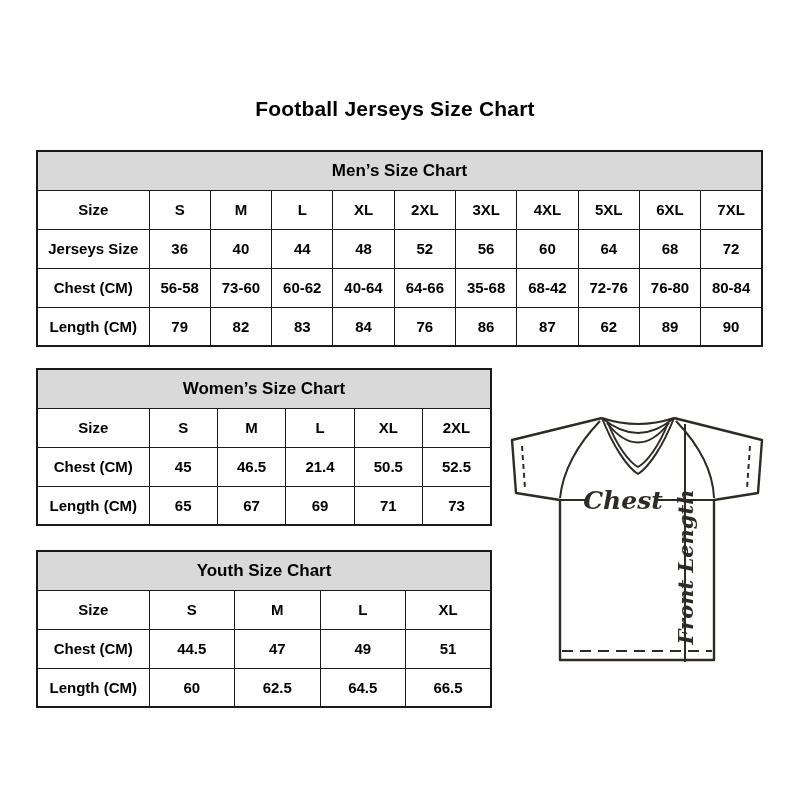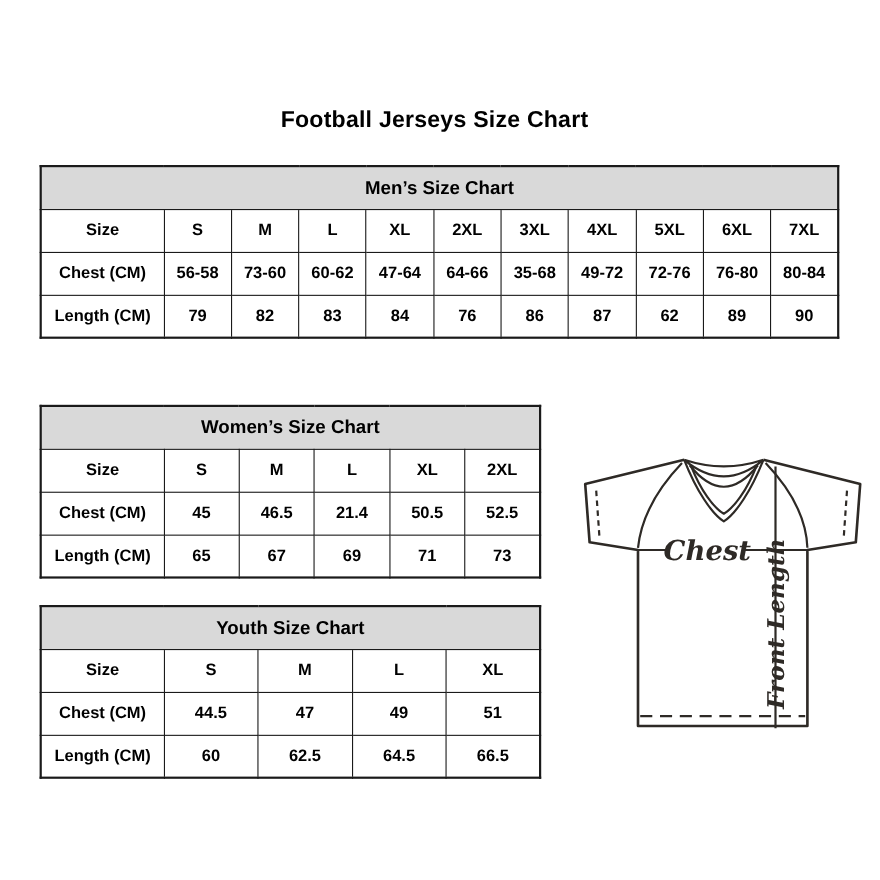--- a/index.html
+++ b/index.html
@@ -21,21 +21,21 @@
     text-align:center; vertical-align:middle;
     font-weight:bold; font-size:15px; padding:0;
   }
   .size-table tr { height:39px; }
   .size-table .tbl-title {
     background:var(--header-bg,#d9d9d9); font-size:17px;
   }
   .table-men   { left:36px; top:150px; width:727px; }
   .table-women { left:36px; top:368px; width:456px; }
   .table-youth { left:36px; top:550px; width:456px; }
-  .jersey { position:absolute; left:516px; top:410px; width:280px; height:292px; }
+  .jersey { position:absolute; left:496px; top:410px; width:280px; height:292px; }
   .jersey path, .jersey line {
     fill:none; stroke:var(--diagram-line,#2e2a26);
     stroke-width:2.4; stroke-linejoin:round; stroke-linecap:butt;
   }
   .jersey .thin { stroke-width:2; }
   .jersey text {
     fill:var(--diagram-line,#2e2a26);
     font-family:"DejaVu Serif", serif; font-style:italic; font-weight:bold;
     stroke:none;
   }
@@ -74,28 +74,41 @@
           <td>L</td>
           <td>XL</td>
           <td>2XL</td>
           <td>3XL</td>
           <td>4XL</td>
           <td>5XL</td>
           <td>6XL</td>
           <td>7XL</td>
         </tr>
         <tr>
+          <th>Jerseys Size</th>
+          <td>36</td>
+          <td>40</td>
+          <td>44</td>
+          <td>48</td>
+          <td>52</td>
+          <td>56</td>
+          <td>60</td>
+          <td>64</td>
+          <td>68</td>
+          <td>72</td>
+        </tr>
+        <tr>
           <th>Chest (CM)</th>
           <td>56-58</td>
           <td>73-60</td>
           <td>60-62</td>
-          <td>47-64</td>
+          <td>40-64</td>
           <td>64-66</td>
           <td>35-68</td>
-          <td>49-72</td>
+          <td>68-42</td>
           <td>72-76</td>
           <td>76-80</td>
           <td>80-84</td>
         </tr>
         <tr>
           <th>Length (CM)</th>
           <td>79</td>
           <td>82</td>
           <td>83</td>
           <td>84</td>

